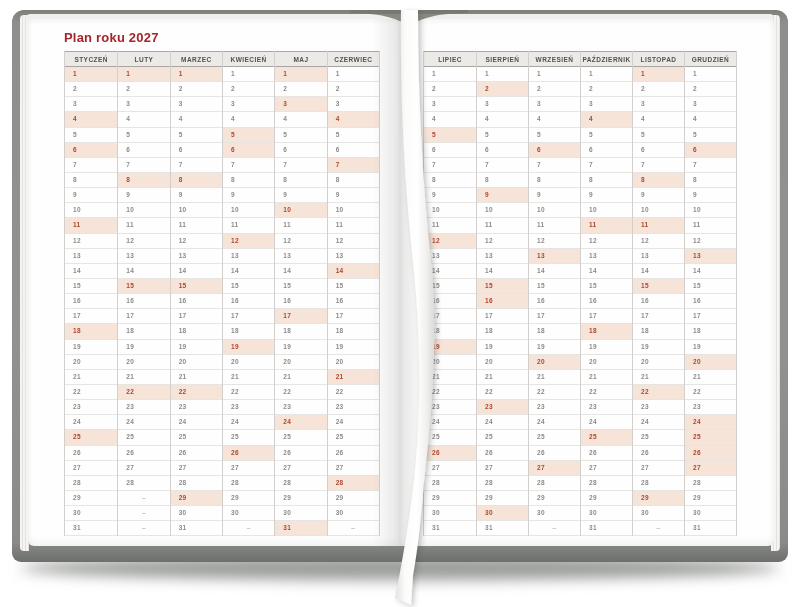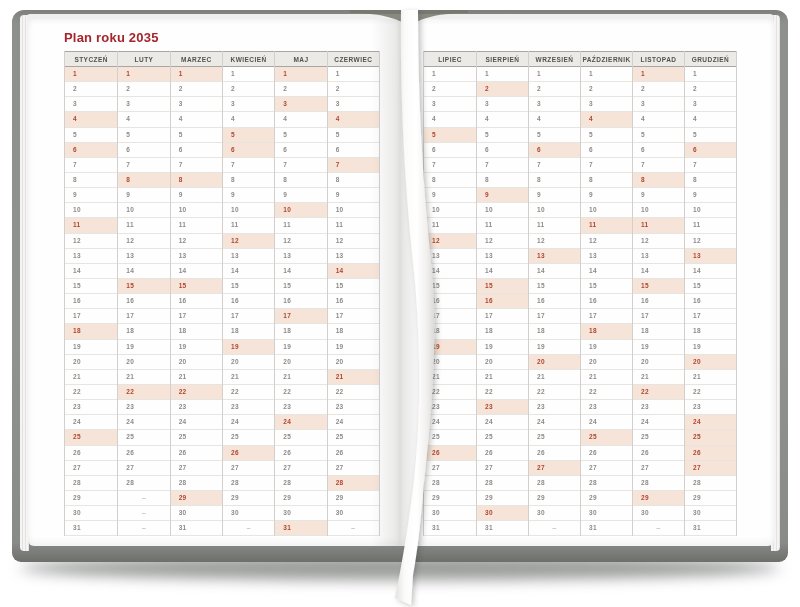--- a/index.html
+++ b/index.html
@@ -64,21 +64,21 @@
 
   <div class="under-shadow"></div>
 
   <div class="book"></div>
 
   <div class="edge left"></div>
   <div class="edge right"></div>
   <div class="edge top"></div>
 
   <div class="page left">
-    <div class="title">Plan roku 2035</div>
+    <div class="title">Plan roku 2027</div>
     <div class="cal cal-left" id="cal-left">
         <div class="month-col">
           <div class="m-head">STYCZEŃ</div>
           <div class="day hl">1</div>
           <div class="day">2</div>
           <div class="day">3</div>
           <div class="day hl">4</div>
           <div class="day">5</div>
           <div class="day hl">6</div>
           <div class="day">7</div>

